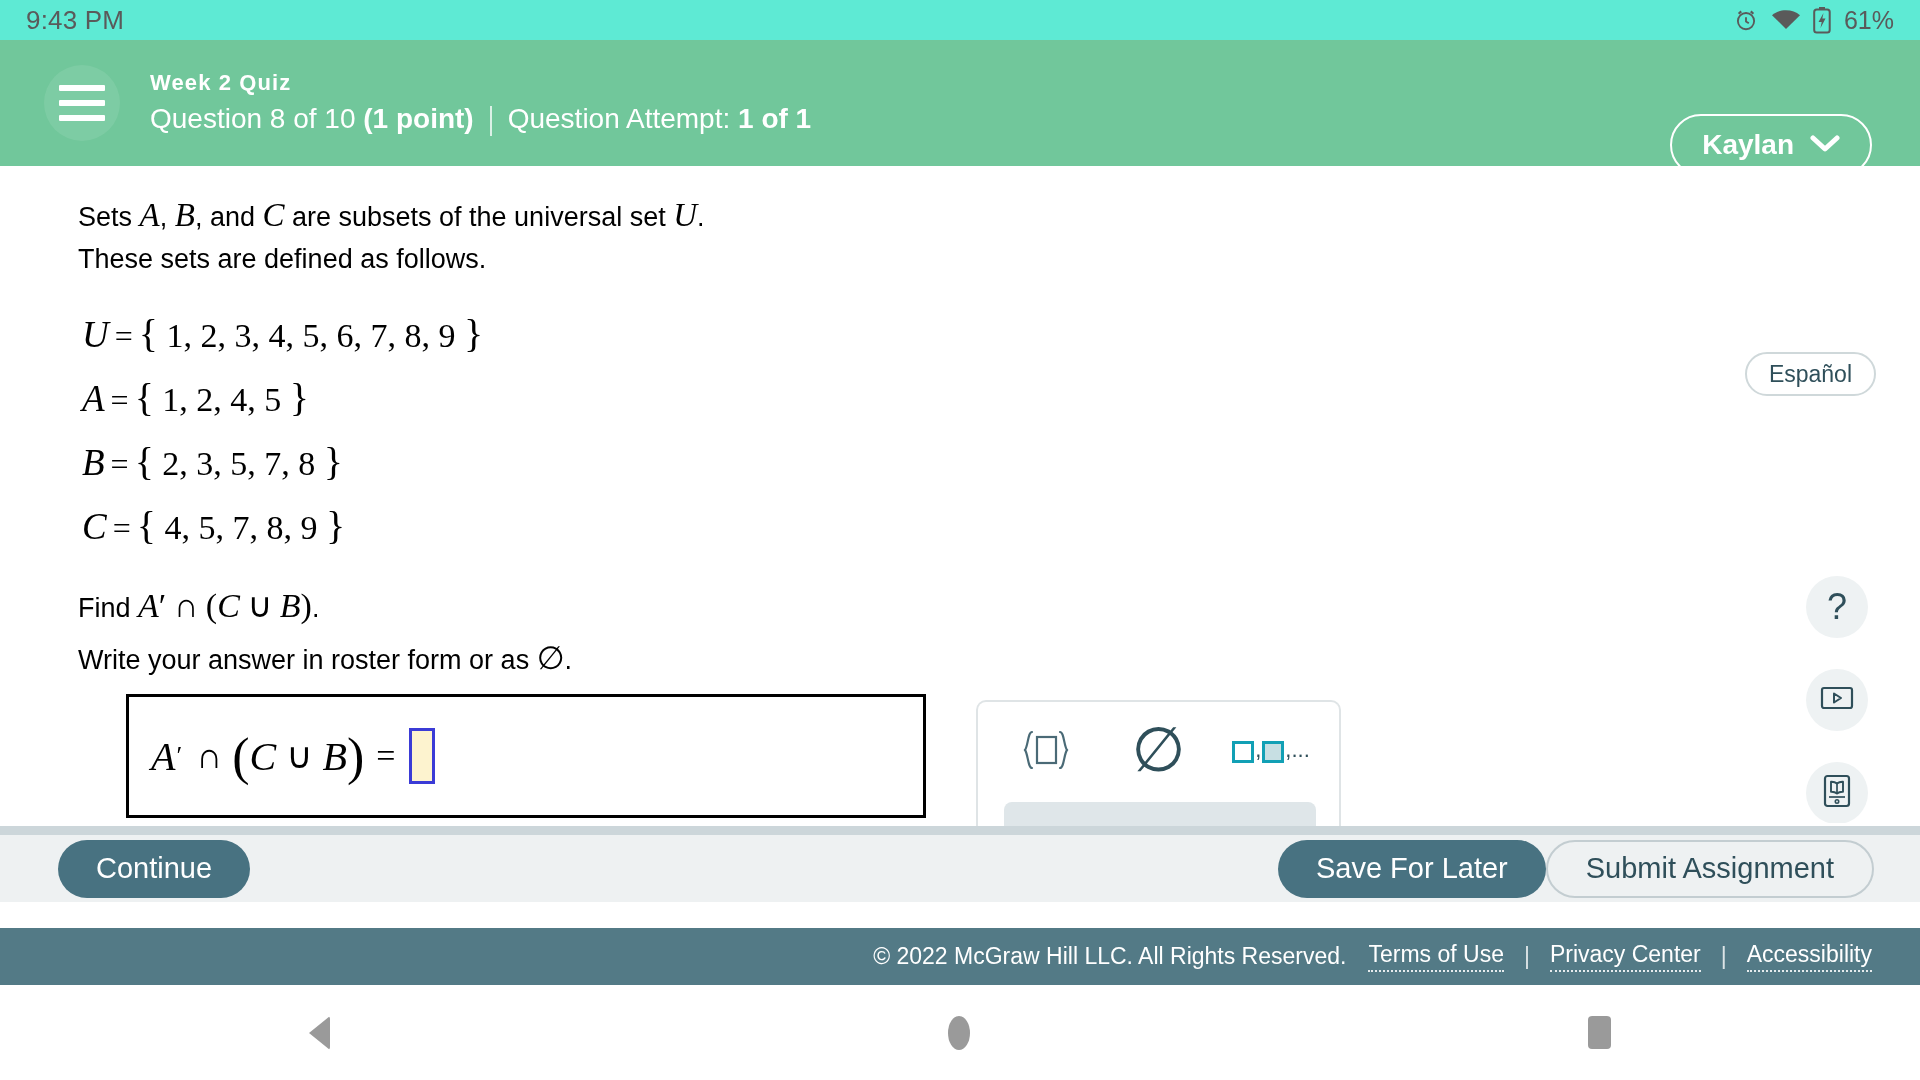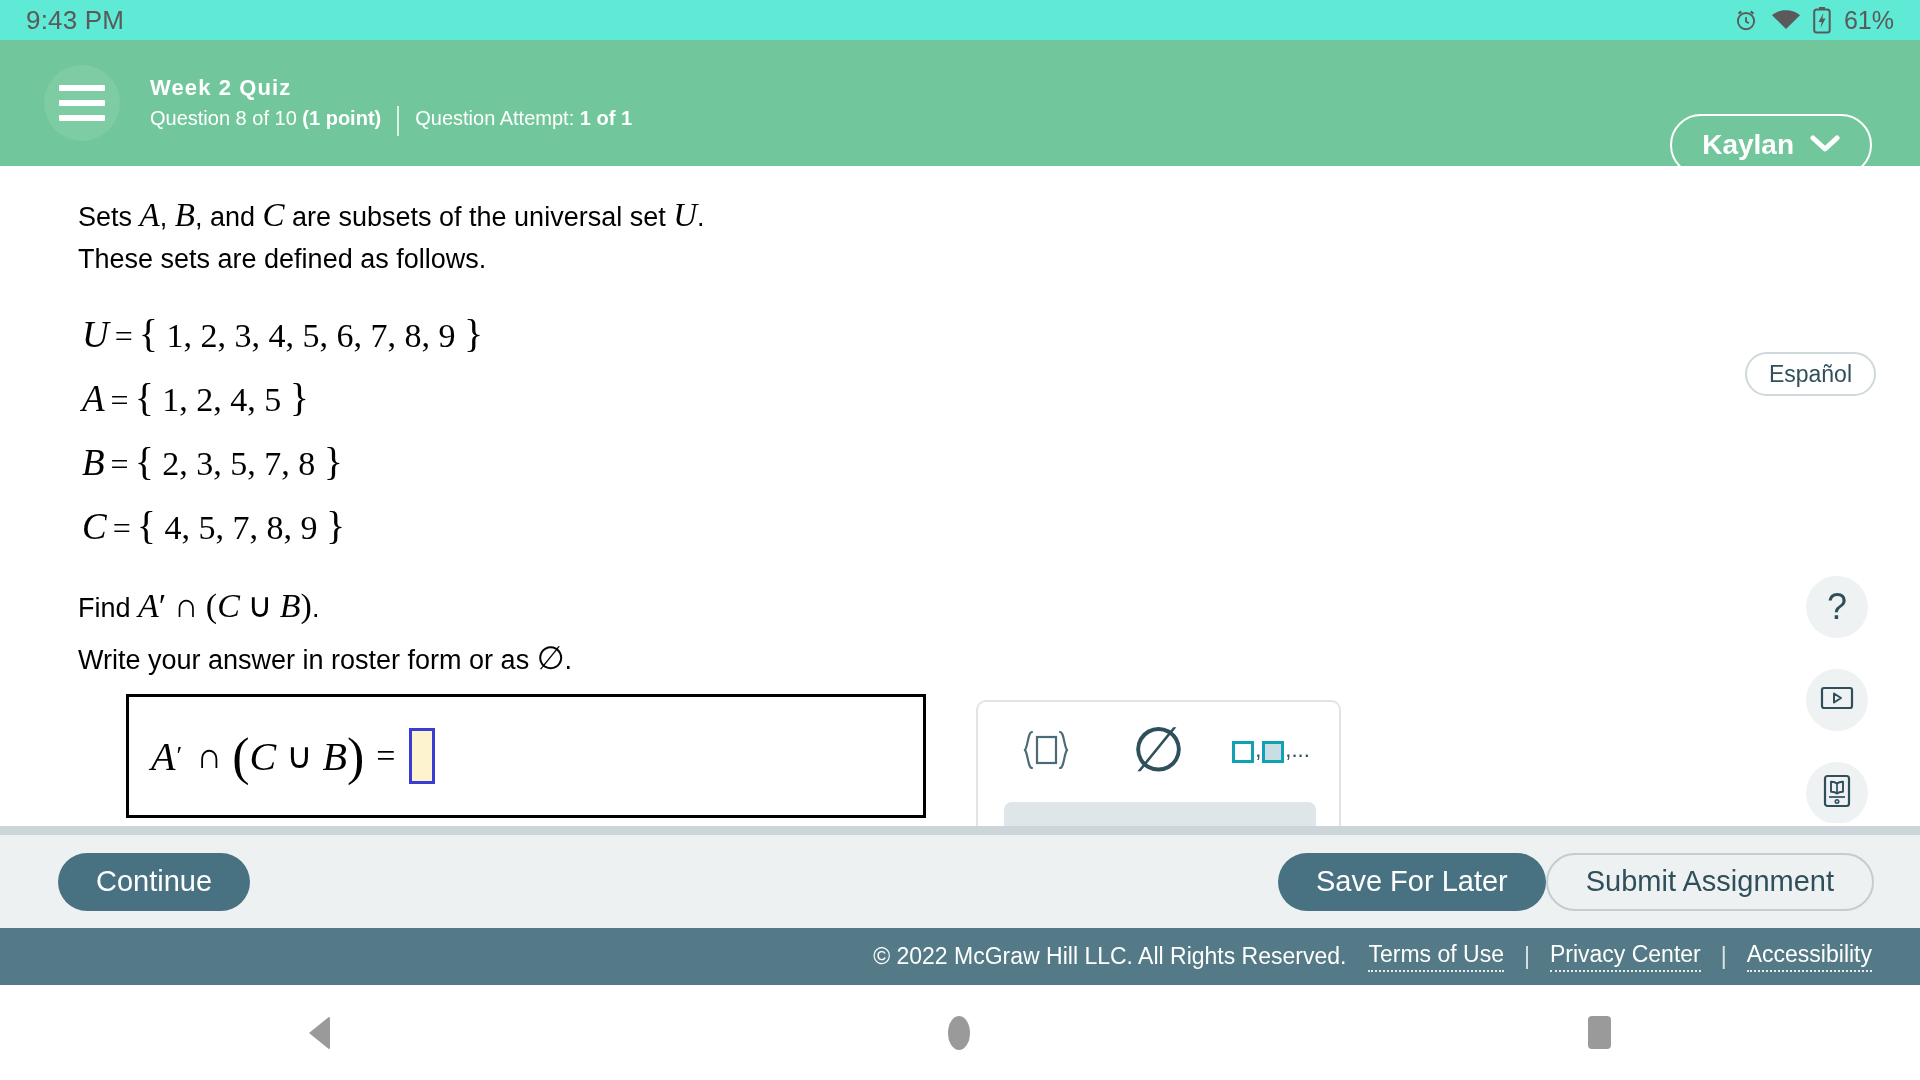--- a/index.html
+++ b/index.html
@@ -29,21 +29,21 @@
   }
   .hamburger {
     width: 76px; height: 76px; margin-left: 44px; border-radius: 50%;
     background: rgba(255,255,255,0.09);
     display: flex; flex-direction: column; align-items: center; justify-content: center;
     gap: 9px; flex: none; cursor: pointer;
   }
   .hamburger span { display: block; width: 46px; height: 6px; background: #ffffff; border-radius: 1px; }
   .header-text { margin-left: 30px; color: #ffffff; }
   .header-title { font-size: 22px; font-weight: bold; letter-spacing: 1.1px; line-height: 1.45; }
-  .header-sub { font-size: 20px; line-height: 1.45; display: flex; align-items: center; text-align: center; }
+  .header-sub { font-size: 28px; line-height: 1.45; display: flex; align-items: center; text-align: center; }
   .header-sub .b { font-weight: bold; }
   .hdr-divider {
     display: inline-block; width: 2px; height: 30px;
     background: rgba(255,255,255,0.75); margin: 0 16px; position: relative; top: 2px;
   }
   .userbtn {
     position: absolute; right: 48px; top: 50%; transform: translateY(-50%);
     border: 2.5px solid #ffffff; border-radius: 40px; color: #ffffff;
     height: 62px; padding: 0 30px; display: flex; align-items: center; gap: 16px;
     font-size: 28px; font-weight: bold; cursor: pointer; margin-top: 42px;
@@ -132,21 +132,21 @@
   .toolbtn.t1 { top: 410px; }
   .toolbtn.t2 { top: 503px; }
   .toolbtn.t3 { top: 596px; }
   .toolbtn .qm { font-size: 36px; line-height: 1; font-weight: 400; }
 
   
   .divider-band {
     position: absolute; left: 0; top: 826px; width: 1920px; height: 9px; background: #ccd6da;
   }
   .actionbar {
-    position: absolute; left: 0; top: 835px; width: 1920px; height: 93px;
+    position: absolute; left: 0; top: 835px; width: 1920px; height: 67px;
     background: #eef1f2; display: flex; align-items: center;
   }
   .btn {
     border-radius: 40px; display: flex; align-items: center; justify-content: center;
     font-size: 29px; cursor: pointer; height: 58px; font-weight: 500;
   }
   .btn-primary { background: #487281; color: #ffffff; padding: 0 38px; }
   .btn-outline { background: #eef1f2; color: #2f4f5a; padding: 0 38px; border: 2px solid #c3cdd1; }
   .ab-left { margin-left: 58px; }
   .ab-right { margin-left: auto; margin-right: 46px; display: flex; }

